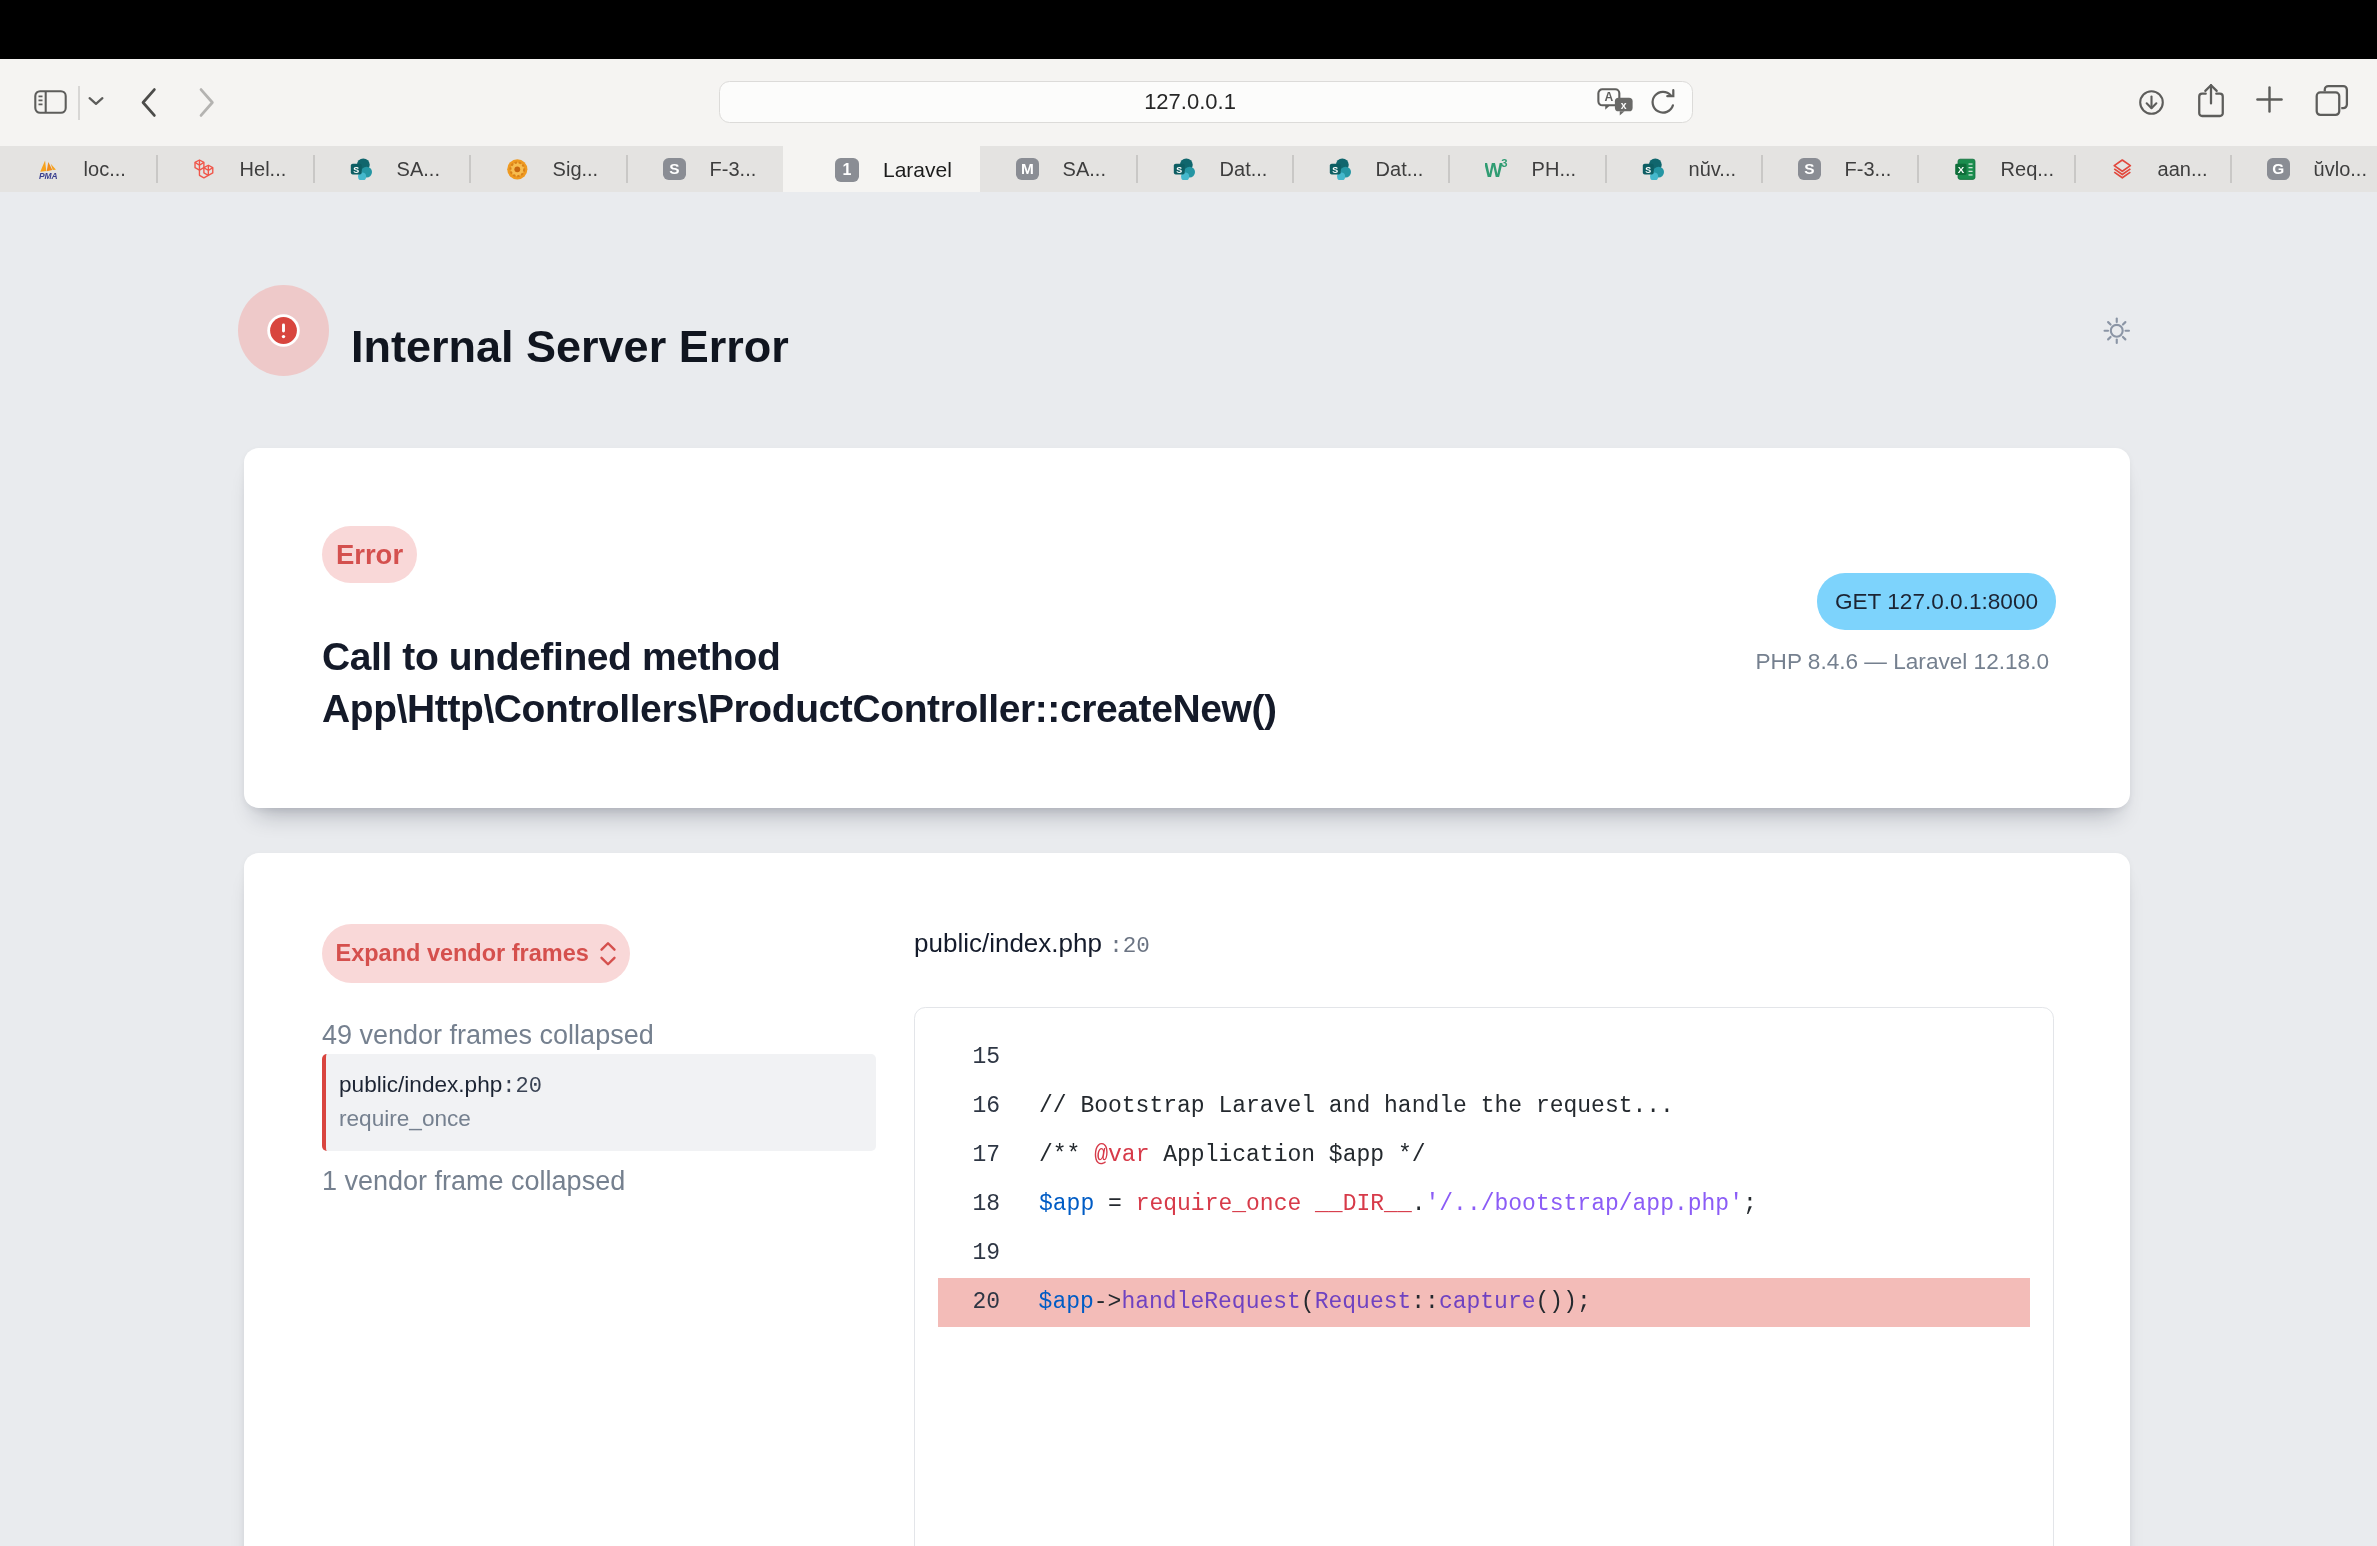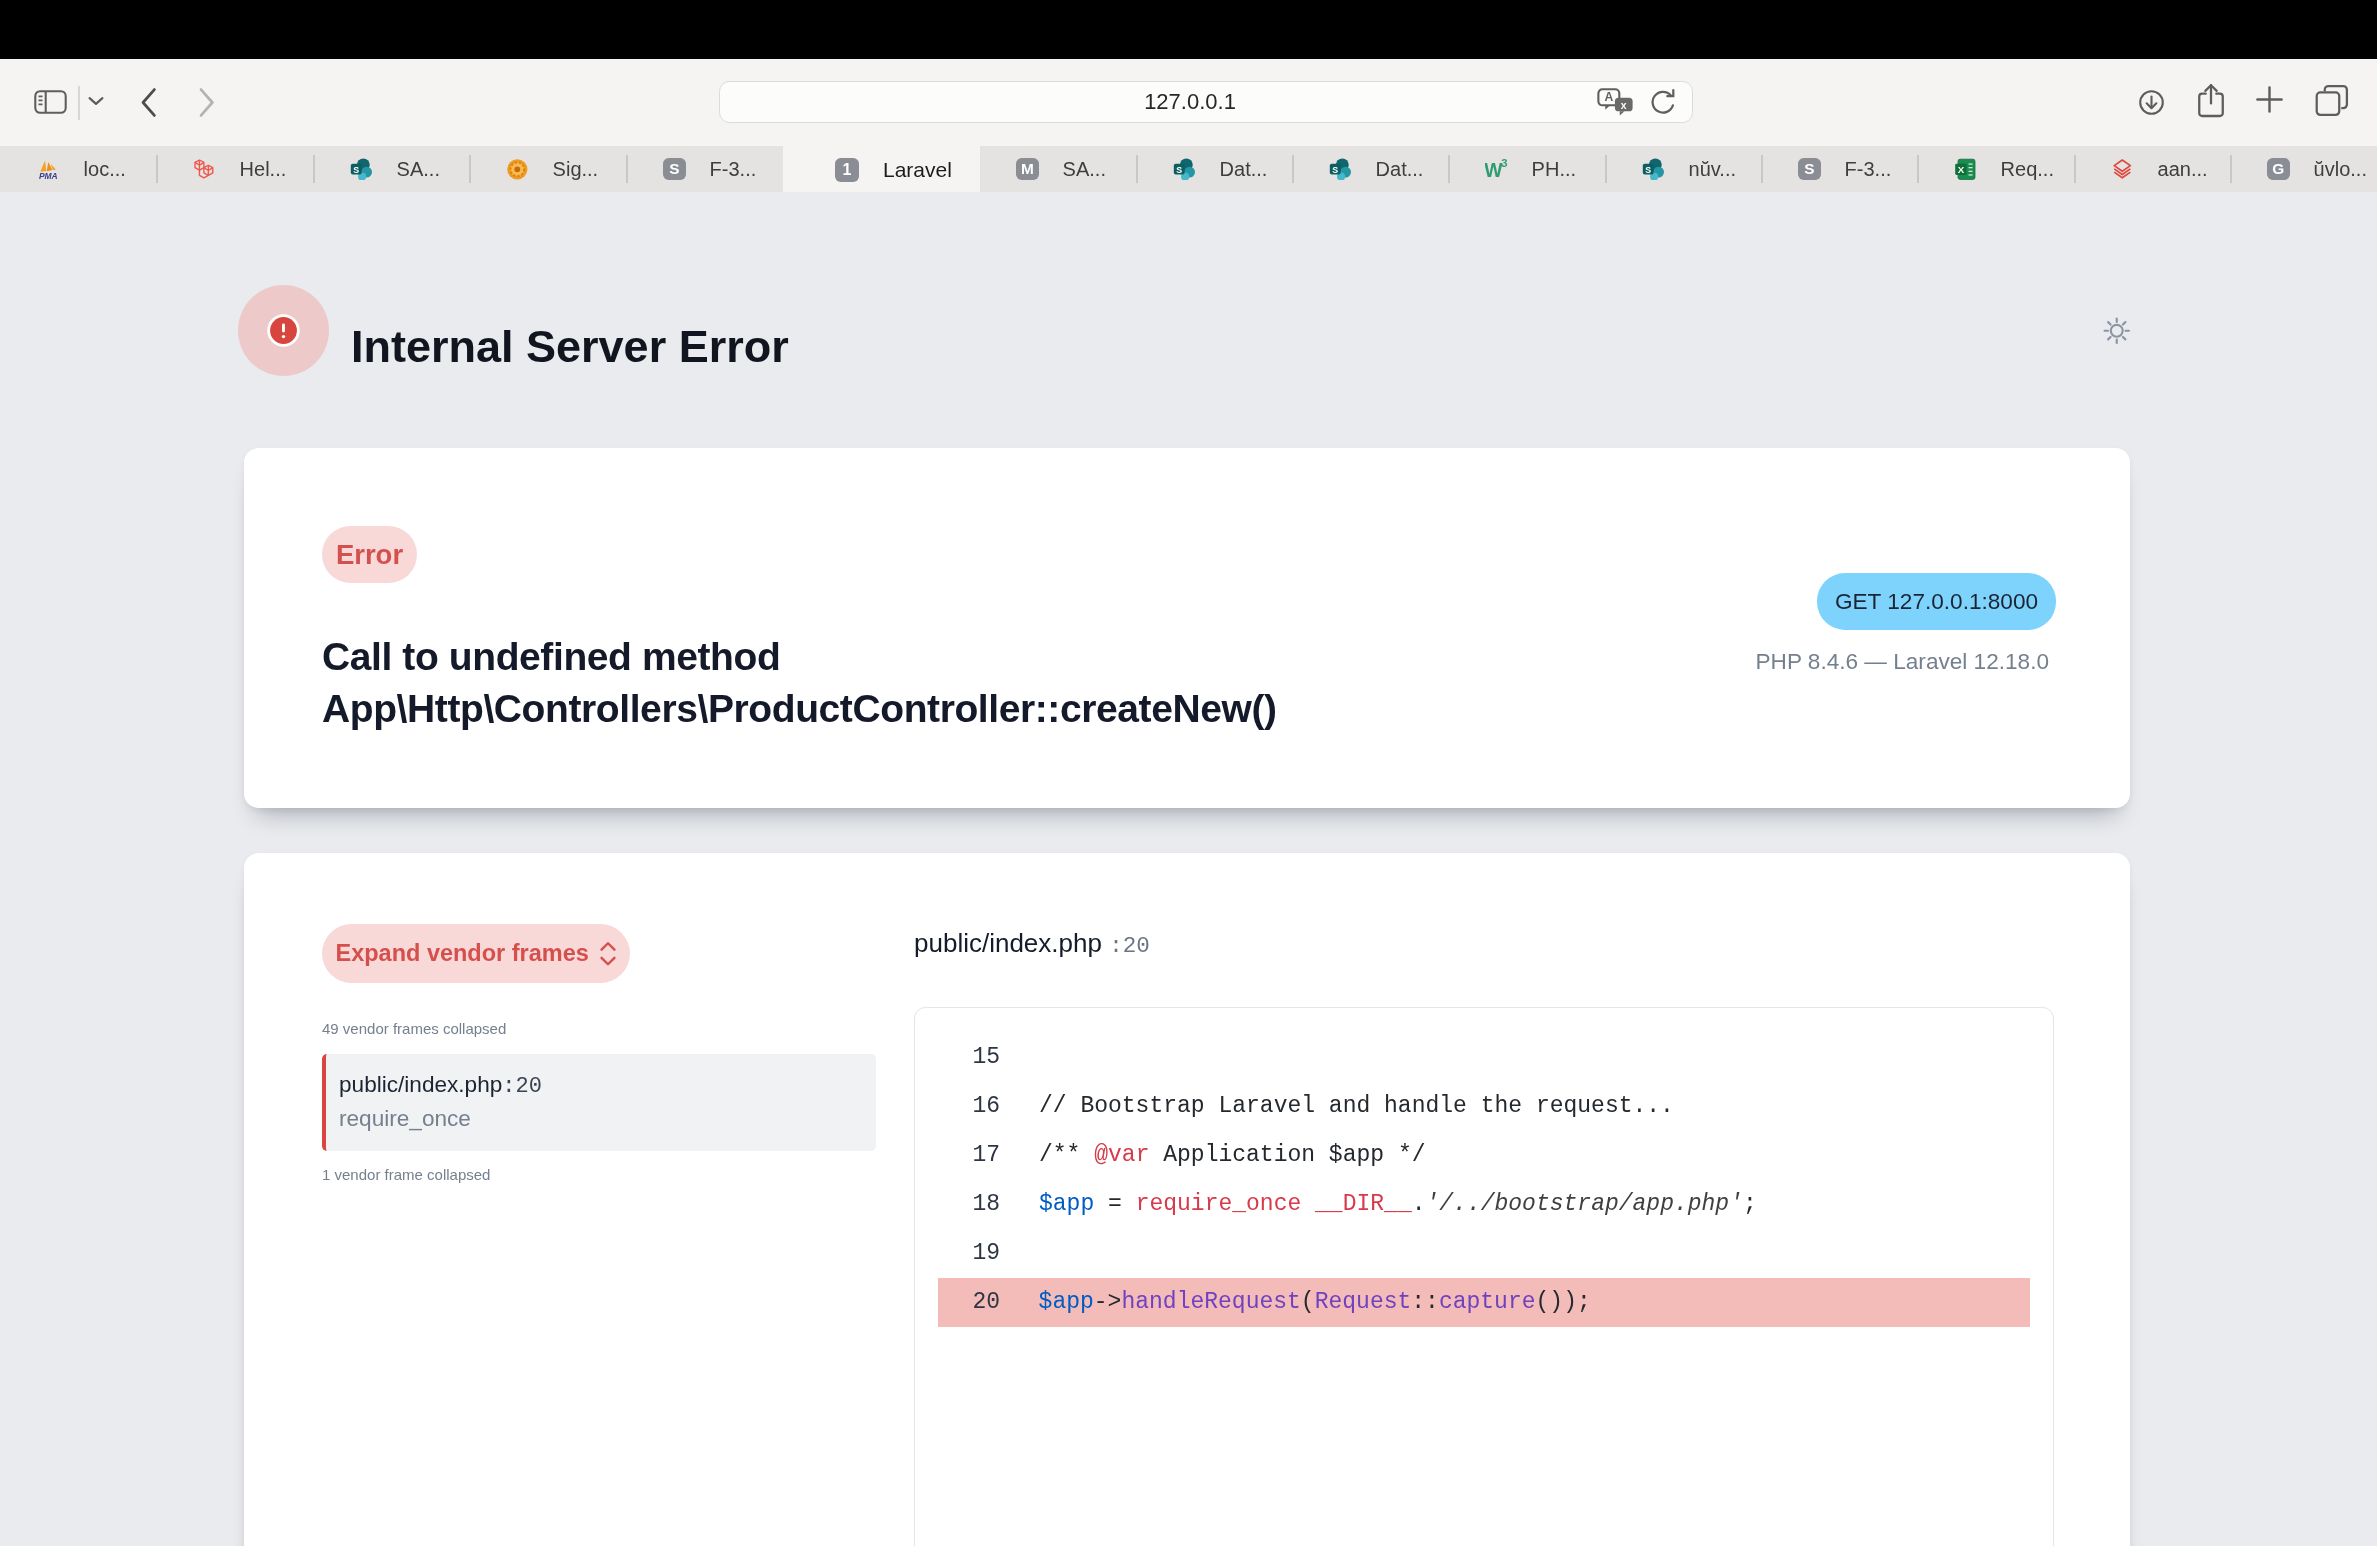--- a/index.html
+++ b/index.html
@@ -28,37 +28,37 @@
   #card2 { top:661px; height:970px; }
   .badge { position:absolute; left:78px; top:78px; width:95px; height:57px; border-radius:29px; background:#f9d8d8;
            display:flex; align-items:center; justify-content:center; color:#d4504e; font-size:27.5px; font-weight:600; }
   #exc-h { position:absolute; left:78px; top:183px; width:1213px; font-size:39px; line-height:52px; font-weight:700; color:#141a29; letter-spacing:-0.4px; }
   #chip { position:absolute; right:74px; top:125px; width:239px; height:57px; border-radius:28px; background:#7dd3fc; color:#1c2433;
           display:flex; align-items:center; justify-content:center; font-size:22.6px; }
   #vers { position:absolute; right:81px; top:201px; font-size:22.6px; color:#75808f; }
   
   #pill { position:absolute; left:78px; top:71px; width:308px; height:59px; border-radius:30px; background:#f9d8d8;
           display:flex; align-items:center; justify-content:center; gap:9.7px; color:#d5504d; font-size:23.5px; font-weight:600; }
-  .graytxt { position:absolute; left:78px; font-size:15px; color:#75808f; }
+  .graytxt { position:absolute; left:78px; font-size:27px; color:#75808f; }
   #framebox { position:absolute; left:78px; top:201px; width:554px; height:97px; background:#f1f2f4; border-left:4px solid #d9453f; border-radius:4.9px; padding:18px 0 0 13px; }
   #framebox .t1 { font-size:22.6px; color:#1c2433; font-weight:500; }
   #framebox .t1 .mono { font-family:"Liberation Mono", monospace; font-size:22px; color:#3a4354; }
   #framebox .t2 { font-size:22.6px; color:#75808f; margin-top:6.5px; }
   
   #codehdr { position:absolute; left:670px; top:75px; font-size:26px; font-weight:500; color:#141b2b; }
   #codehdr .mono { font-family:"Liberation Mono", monospace; font-size:22.6px; color:#6b7483; font-weight:400; }
   #codebox { position:absolute; left:670px; top:154px; width:1140px; height:615px; border:1.6px solid #e3e5e9; border-radius:11.3px; background:#fff; overflow:hidden; }
   .cl { position:relative; height:49px; font-family:"Liberation Mono", monospace; font-size:23px; white-space:pre; }
   .cl .no { position:absolute; left:0; top:0; width:85px; text-align:right; line-height:49px; color:#2e3644; }
   .cl .tx { position:absolute; left:124px; top:0; line-height:49px; color:#24292e; }
   .cl.hl  { background:#f3bcb8; margin:0 22.6px; }
   .cl.hl .no { left:-22.6px; }
   .cl.hl .tx { left:101px; }
   .c-com { color:#6a737d; } .c-kw { color:#d73a49; } .c-var { color:#005cc5; }
-  .c-str { color:#404040;font-style:italic; } .c-fn { color:#6f42c1; }
+  .c-str { color:#8b5cf6; } .c-fn { color:#6f42c1; }
 </style>
 </head>
 <body>
 <div id="menubar" class="abs"></div>
 <div id="toolbar" class="abs">
   <svg class="abs" style="left:34px;top:31px" width="33" height="24" viewBox="0 0 41 30" fill="none" stroke="#5d5d5b" stroke-width="2.6">
     <rect x="1.5" y="1.5" width="38" height="27" rx="6"></rect>
     <line x1="14.5" y1="2" x2="14.5" y2="28"></line>
     <line x1="5.5" y1="8" x2="10.5" y2="8" stroke-width="2.2"></line>
     <line x1="5.5" y1="13" x2="10.5" y2="13" stroke-width="2.2"></line>

